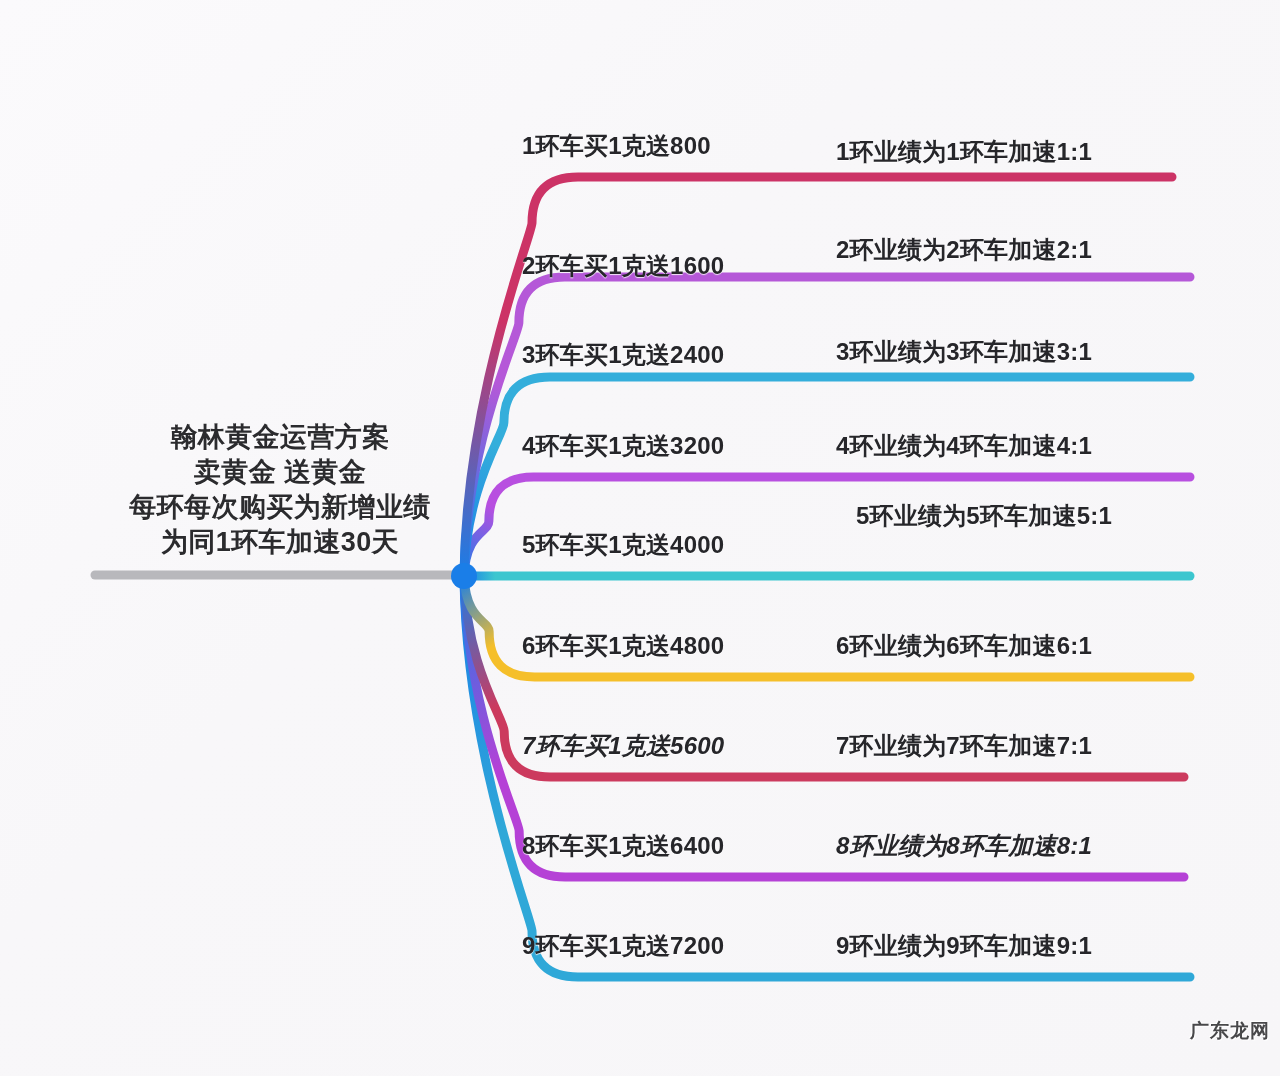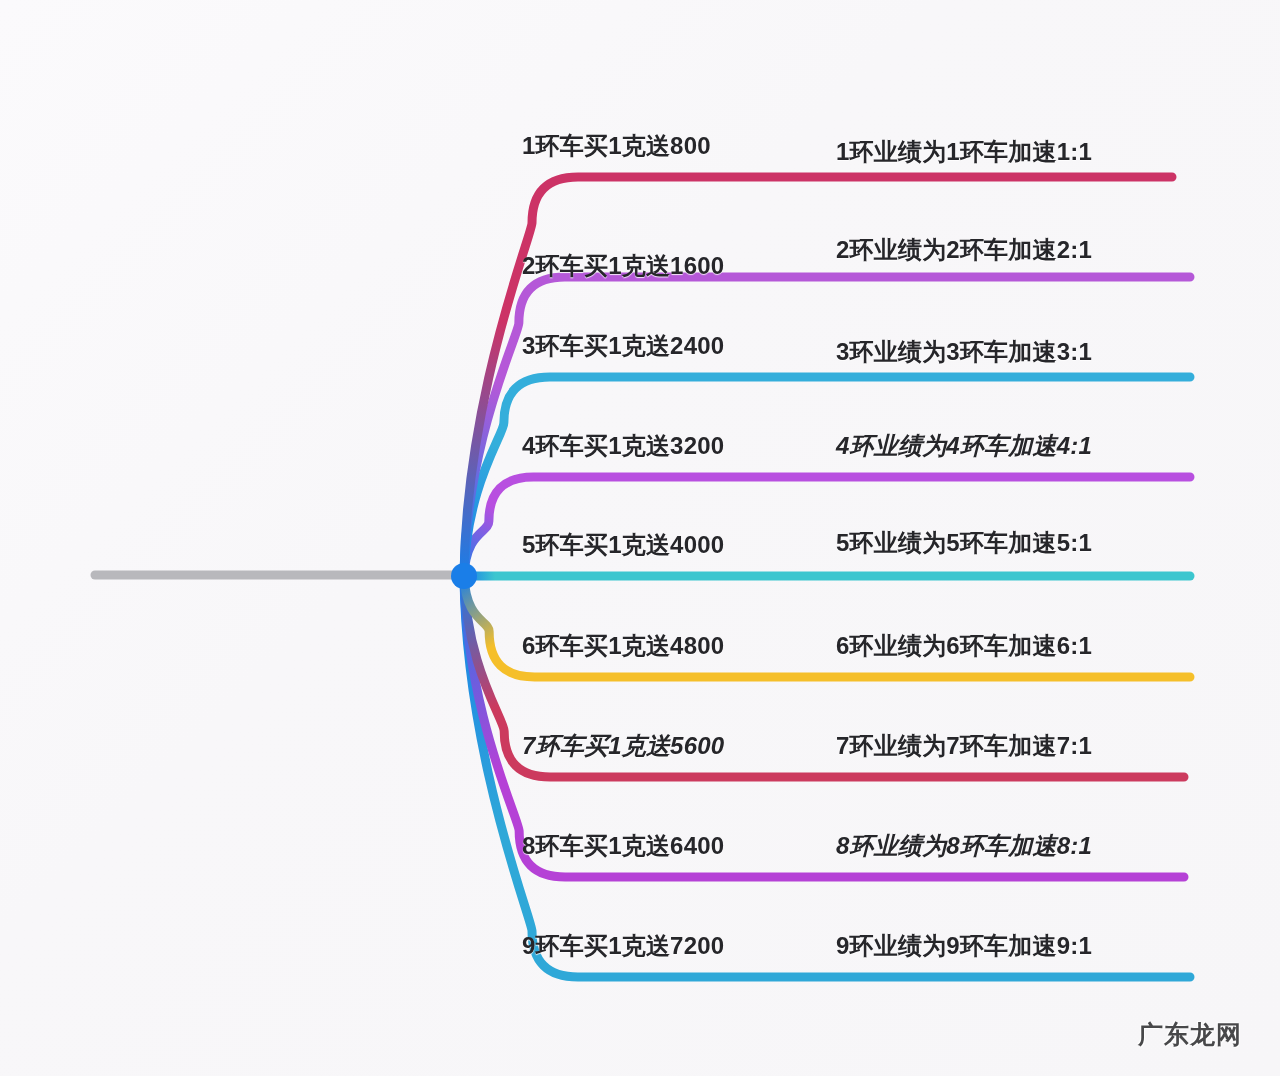--- a/index.html
+++ b/index.html
@@ -48,23 +48,23 @@
     line-height: 32px;
     font-weight: 600;
     letter-spacing: 0.2px;
     white-space: nowrap;
     text-shadow: 0 1px 1px rgba(255,255,255,0.85);
   }
   .label-left  { left: 522px; }
   .label-right { left: 836px; }
   .watermark {
     position: absolute;
-    left: 1138px;
+    left: 1190px;
     top: 1018px;
-    font-size: 25px;
+    font-size: 19px;
     font-weight: 800;
     color: #3a3a3c;
     letter-spacing: 1px;
     opacity: 0.92;
     text-shadow: 1px 1px 0 #ffffff, -1px -1px 0 #ffffff;
   }
 </style>
 </head>
 <body>
 
@@ -126,32 +126,36 @@
         <path d="M 464 576 L 1190 576" stroke="url(#grad-branch-5)" stroke-width="9" stroke-linecap="round" fill="none"></path>
         <path d="M 464 576 C 466 531.45 488.85 532.6875 488.85 521.55 Q 488.85 477 533.4 477 L 1190 477" stroke="url(#grad-branch-4)" stroke-width="9" stroke-linecap="round" fill="none"></path>
         <path d="M 464 576 C 466 486.45 503.85 434.5 503.85 423 Q 503.85 377 549.85 377 L 1190 377" stroke="url(#grad-branch-3)" stroke-width="9" stroke-linecap="round" fill="none"></path>
         <path d="M 464 576 C 466 441.45 518.85 334.5 518.85 323 Q 518.85 277 564.85 277 L 1190 277" stroke="url(#grad-branch-2)" stroke-width="9" stroke-linecap="round" fill="none"></path>
         <path d="M 464 576 C 466 396.45 532 234.5 532 223 Q 532 177 578 177 L 1172 177" stroke="url(#grad-branch-1)" stroke-width="9" stroke-linecap="round" fill="none"></path>
         <path d="M 95 575 L 464 575" stroke="#b8b8bc" stroke-width="9" stroke-linecap="round" fill="none"></path>
       </g>
     <circle id="hub-dot" cx="464" cy="576" r="13" fill="#1a7ee8"></circle>
   </svg>
 
+  <div class="root-text">翰林黄金运营方案
+卖黄金 送黄金
+每环每次购买为新增业绩
+为同1环车加速30天</div>
 
   <div id="labels">
       <div class="branch-label label-left" style="top: 130px;">1环车买1克送800</div>
       <div class="branch-label label-right" style="top: 136px;">1环业绩为1环车加速1:1</div>
       <div class="branch-label label-left" style="top: 230px; margin-top: 20px;">2环车买1克送1600</div>
       <div class="branch-label label-right" style="top: 234px;">2环业绩为2环车加速2:1</div>
-      <div class="branch-label label-left" style="top: 330px;">3环车买1克送2400</div>
+      <div class="branch-label label-left" style="top: 339px;">3环车买1克送2400</div>
       <div class="branch-label label-right" style="top: 336px;">3环业绩为3环车加速3:1</div>
       <div class="branch-label label-left" style="top: 430px;">4环车买1克送3200</div>
-      <div class="branch-label label-right" style="top: 430px; font-style: italic;">4环业绩为4环车加速4:1</div>
+      <div class="branch-label label-right" style="top: 430px;">4环业绩为4环车加速4:1</div>
       <div class="branch-label label-left" style="top: 529px;">5环车买1克送4000</div>
-      <div class="branch-label label-right" style="top: 527px;">5环业绩为5环车加速5:1</div>
+      <div class="branch-label label-right" style="top: 500px; margin-left: 20px;">5环业绩为5环车加速5:1</div>
       <div class="branch-label label-left" style="top: 630px;">6环车买1克送4800</div>
       <div class="branch-label label-right" style="top: 630px;">6环业绩为6环车加速6:1</div>
       <div class="branch-label label-left" style="top: 730px; font-style: italic;">7环车买1克送5600</div>
       <div class="branch-label label-right" style="top: 730px;">7环业绩为7环车加速7:1</div>
       <div class="branch-label label-left" style="top: 830px;">8环车买1克送6400</div>
       <div class="branch-label label-right" style="top: 830px; font-style: italic;">8环业绩为8环车加速8:1</div>
       <div class="branch-label label-left" style="top: 930px;">9环车买1克送7200</div>
       <div class="branch-label label-right" style="top: 930px;">9环业绩为9环车加速9:1</div>
     </div>
 

